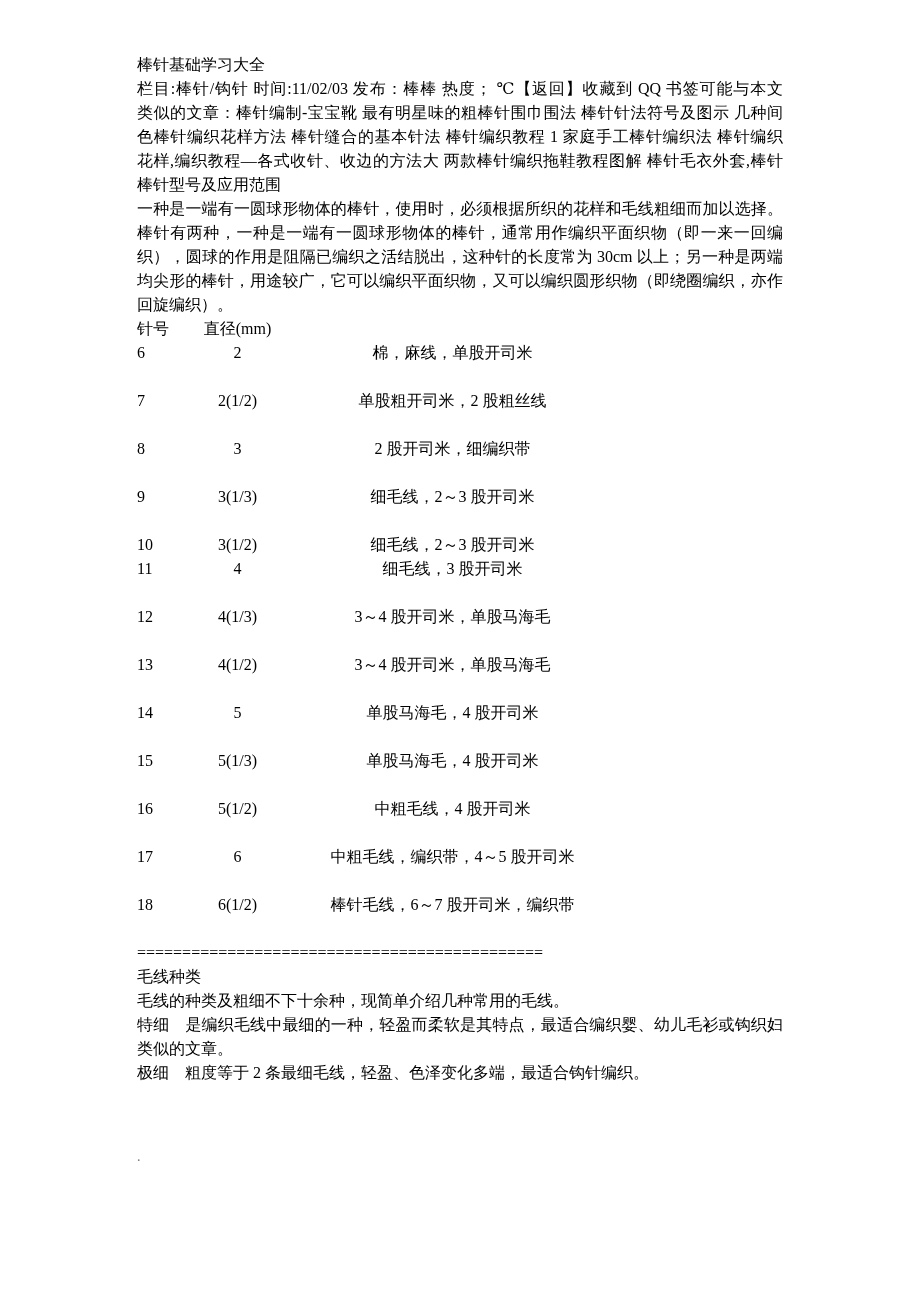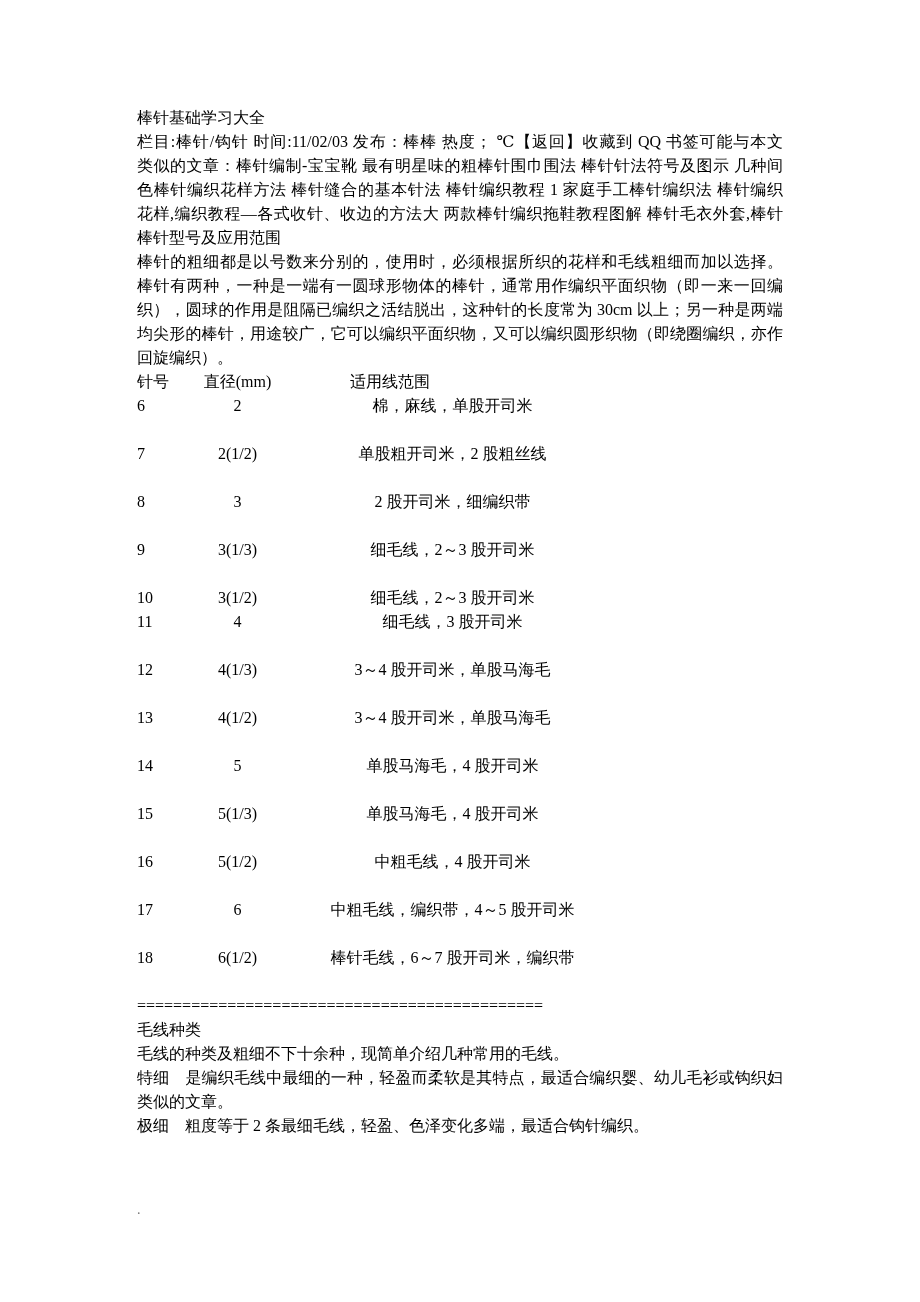--- a/index.html
+++ b/index.html
@@ -12,21 +12,21 @@
     height: 1302px;
     font-family: "Liberation Serif", "DejaVu Serif", serif;
     font-size: 16px;
     line-height: 24px;
     color: #000000;
     overflow: hidden;
   }
   .page {
     box-sizing: border-box;
     width: 920px;
-    padding: 106px 137px 0 137px;
+    padding: 53px 137px 0 137px;
   }
   .line {
     text-align: justify;
     text-align-last: justify;
   }
   .line.short {
     text-align: left;
     text-align-last: left;
   }
   .trow {
@@ -63,32 +63,31 @@
 
   <div class="line short">棒针基础学习大全</div>
 
   <div class="line">栏目:棒针/钩针 时间:11/02/03 发布：棒棒 热度； ℃【返回】收藏到 QQ 书签可能与本文</div>
   <div class="line">类似的文章：棒针编制-宝宝靴 最有明星味的粗棒针围巾围法 棒针针法符号及图示 几种间</div>
   <div class="line">色棒针编织花样方法 棒针缝合的基本针法 棒针编织教程 1 家庭手工棒针编织法 棒针编织</div>
   <div class="line">花样,编织教程—各式收针、收边的方法大 两款棒针编织拖鞋教程图解 棒针毛衣外套,棒针</div>
 
   <div class="line short">棒针型号及应用范围</div>
 
-  <div class="line">棒针的粗细都是以号数来分别的，使用时，必须根据所织的花样和毛线粗细而加以选择。</div>
+  <div class="line">一种是一端有一圆球形物体的棒针，使用时，必须根据所织的花样和毛线粗细而加以选择。</div>
 
   <div class="line">棒针有两种，一种是一端有一圆球形物体的棒针，通常用作编织平面织物（即一来一回编</div>
   <div class="line">织），圆球的作用是阻隔已编织之活结脱出，这种针的长度常为 30cm 以上；另一种是两端</div>
   <div class="line">均尖形的棒针，用途较广，它可以编织平面织物，又可以编织圆形织物（即绕圈编织，亦作</div>
   <div class="line short">回旋编织）。</div>
 
   <div>
     <div class="trow">
       <div class="c1">针号</div>
       <div class="c2">直径(mm)</div>
-      <div class="c3h">适用线范围</div>
     </div>
 
     <div class="trow spaced">
       <div class="c1">6</div>
       <div class="c2">2</div>
       <div class="c3">棉，麻线，单股开司米</div>
     </div>
     <div class="trow spaced">
       <div class="c1">7</div>
       <div class="c2">2(1/2)</div>

